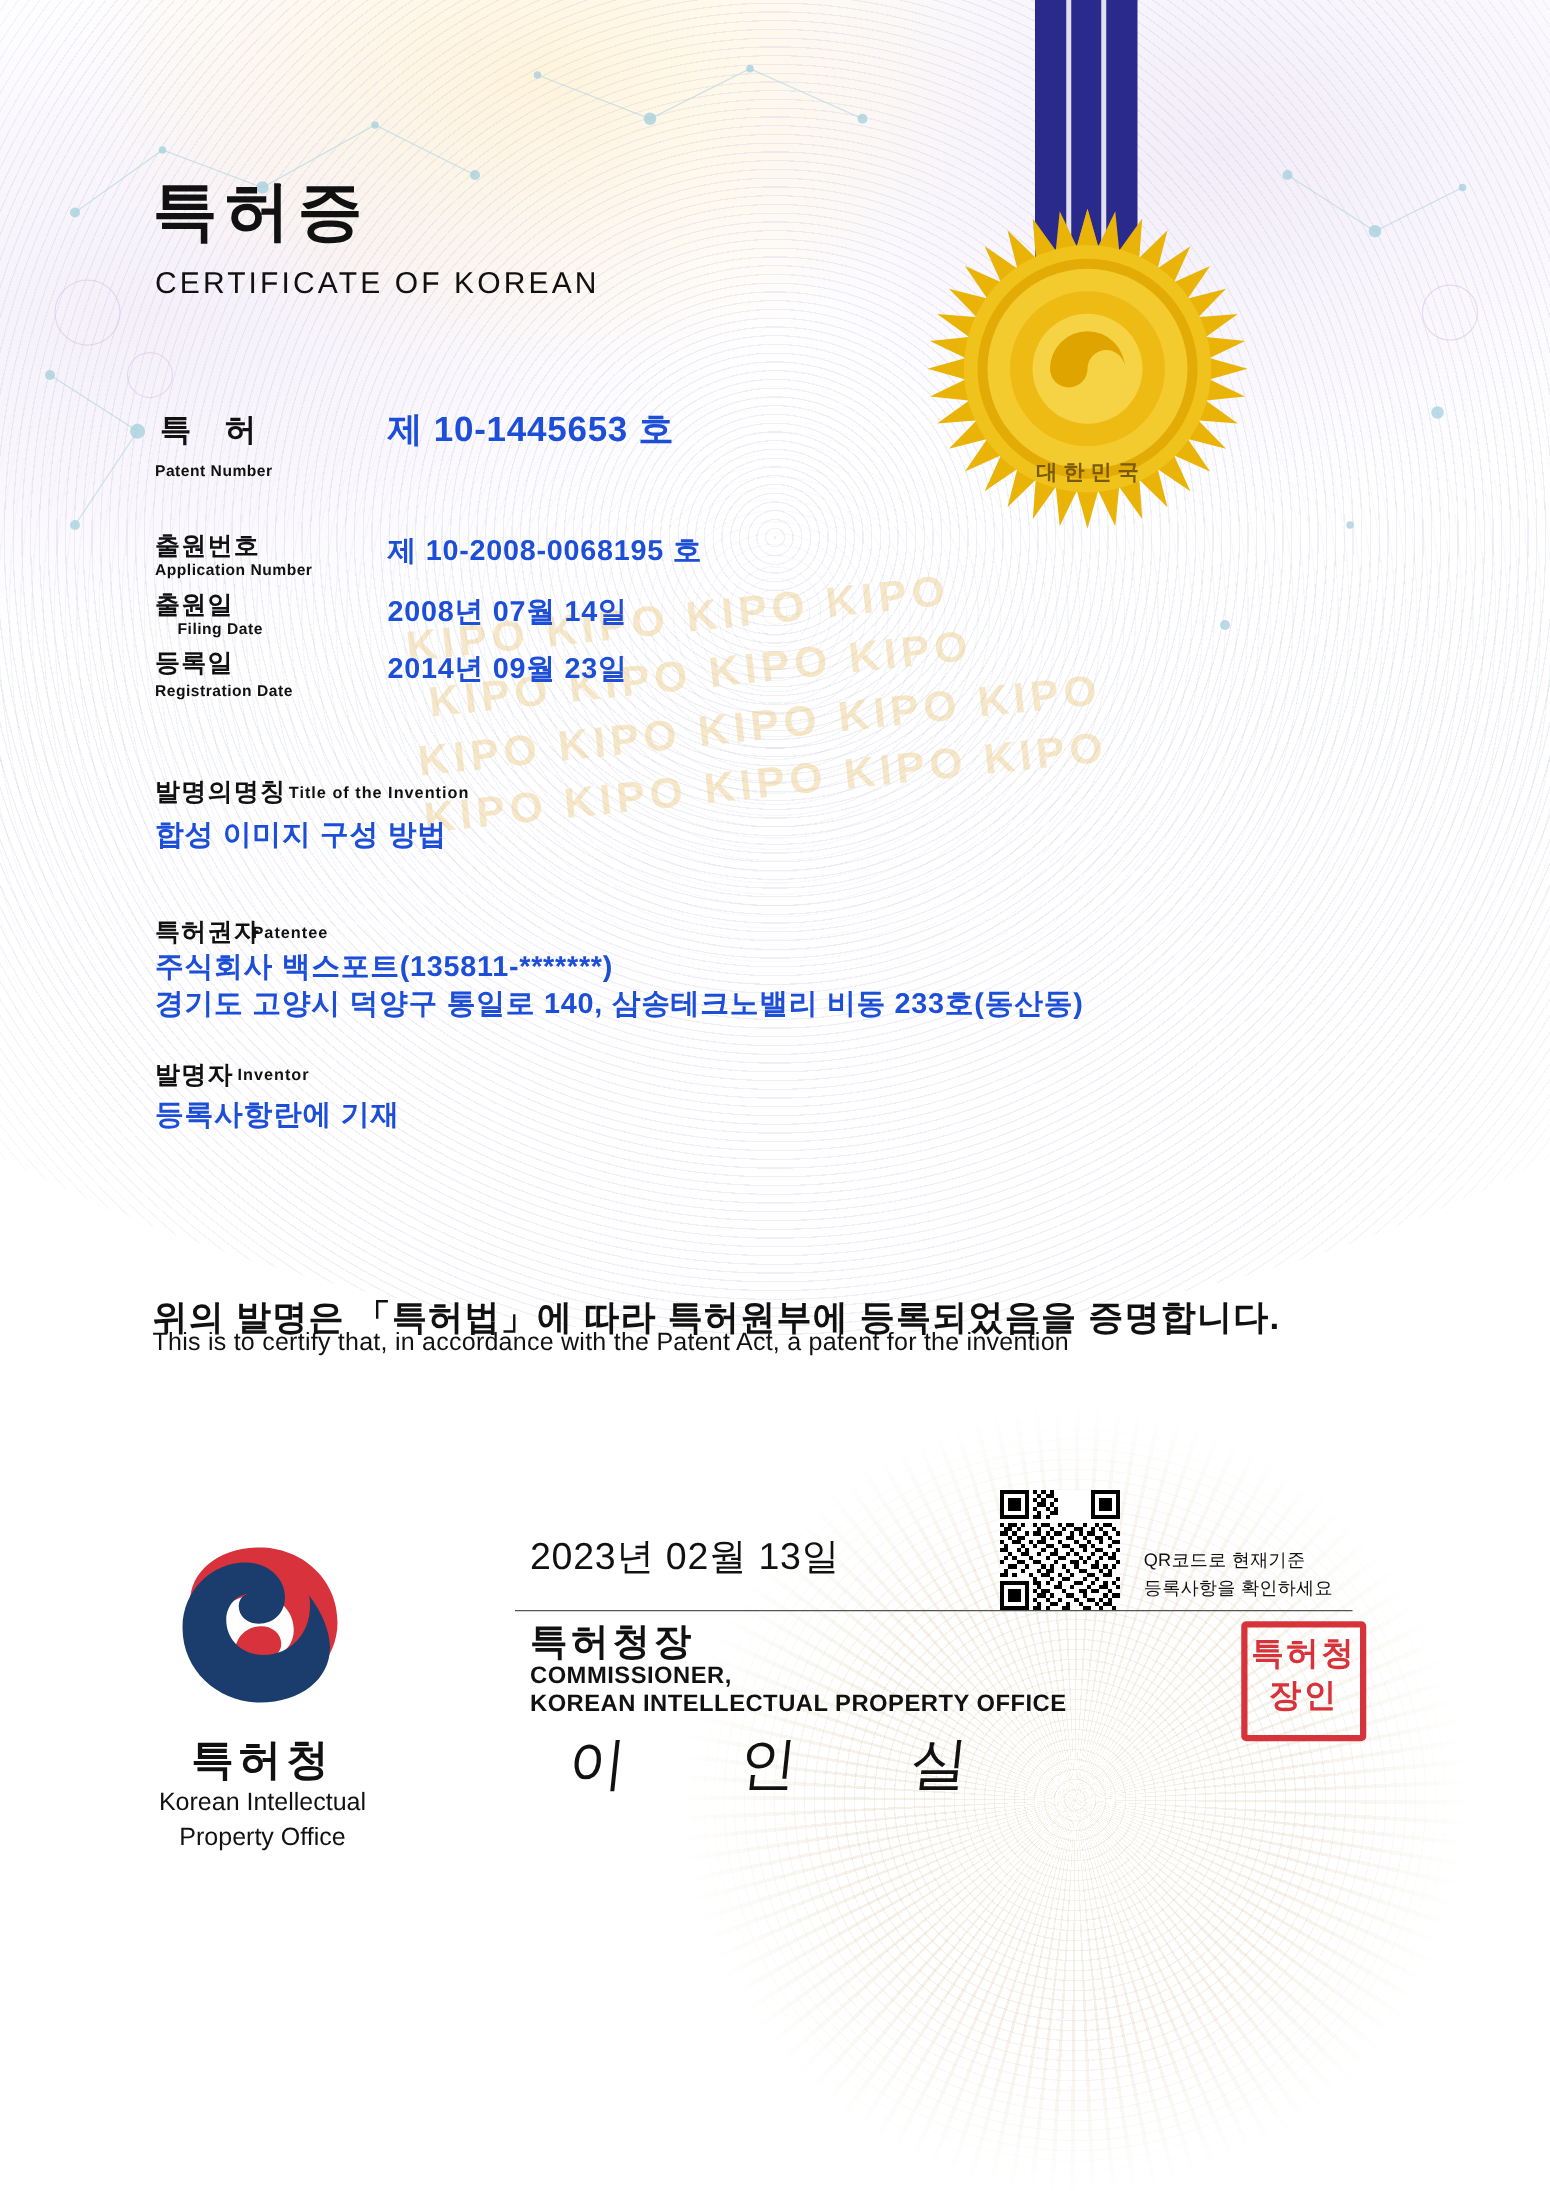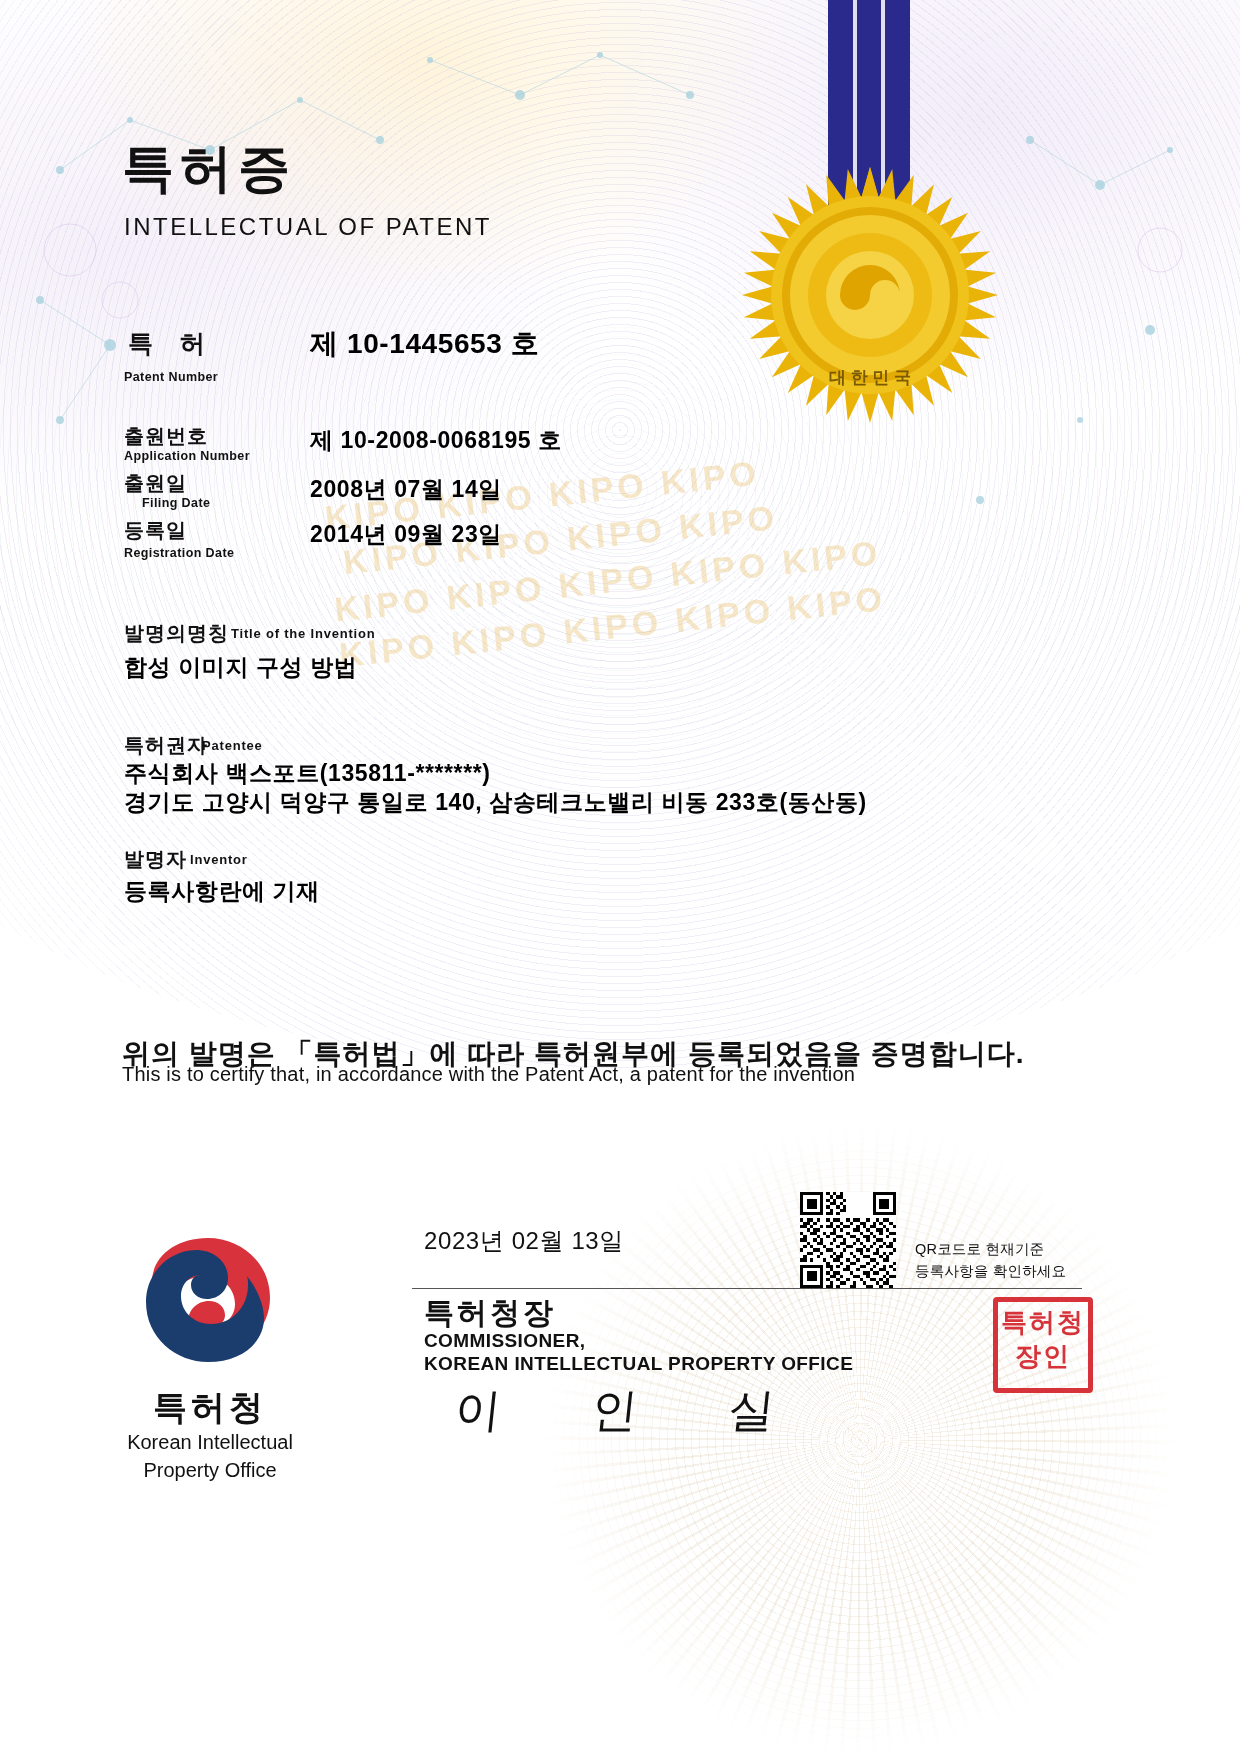--- a/index.html
+++ b/index.html
@@ -140,21 +140,21 @@
     position: absolute;
     font-size: 12.5px;
     font-weight: bold;
     color: #111;
     letter-spacing: .4px;
   }
   .field-value {
     position: absolute;
     font-size: 23px;
     font-weight: bold;
-    color: #000000;
+    color: #1d4ed8;
     letter-spacing: .6px;
     text-align: center;
   }
 
   .pn-label-kr {
     left: 128px; top: 327px;
     font-size: 25px;
     letter-spacing: 10px;
   }
   .pn-label-en { left: 124px; top: 370px; }
@@ -204,21 +204,21 @@
     font-size: 20px;
     font-weight: normal;
     line-height: 28px;
     letter-spacing: .2px;
     color: #111;
   }
 
   .issue-date {
     position: absolute;
     left: 424px; top: 1225px;
-    font-size: 24px;
+    font-size: 30px;
     color: #111;
     letter-spacing: .6px;
   }
 
   .sig-rule {
     position: absolute;
     left: 412px; top: 1288px;
     width: 670px; height: 0;
     border-top: 1px solid #555;
   }
@@ -417,21 +417,21 @@
       <circle r="44" fill="#f5d345"></circle>
       <path d="M-30,0 a30,30 0 0,1 60,0 a15,15 0 0,0 -30,0 a15,15 0 0,1 -30,0z" fill="#e0a400"></path>
     </g>
     <text x="0" y="88" text-anchor="middle" font-size="17" font-weight="bold" fill="#7a5a05" font-family="'Liberation Sans', sans-serif">대 한 민 국</text>
   </g>
 </svg>
 
 <div class="content">
 
   <div class="title-kr">특허증</div>
-  <div class="title-en">INTELLECTUAL OF PATENT</div>
+  <div class="title-en">CERTIFICATE OF KOREAN</div>
 
   <div class="field-label-kr pn-label-kr">특 허</div>
   <div class="field-label-en pn-label-en">Patent Number</div>
   <div class="field-value pn-value">제 10-1445653 호</div>
 
   <div class="field-label-kr an-label-kr">출원번호</div>
   <div class="field-label-en an-label-en">Application Number</div>
   <div class="field-value an-value">제 10-2008-0068195 호</div>
 
   <div class="field-label-kr fd-label-kr">출원일</div>

